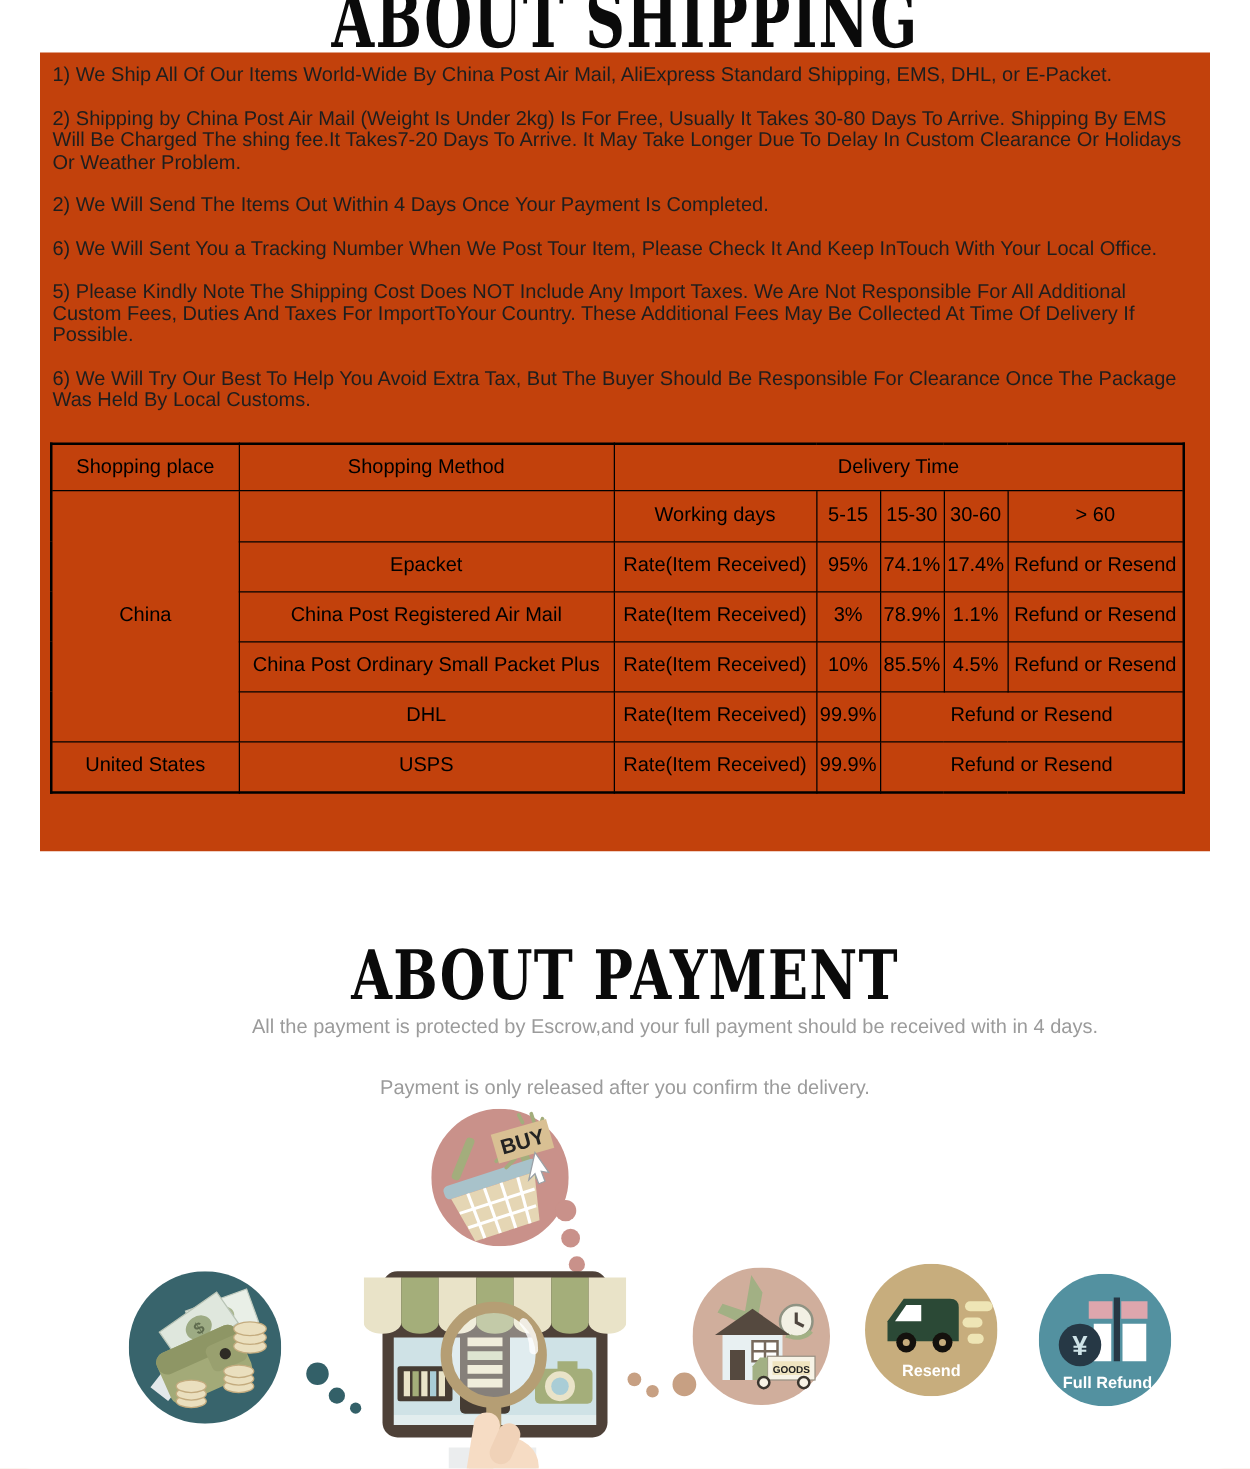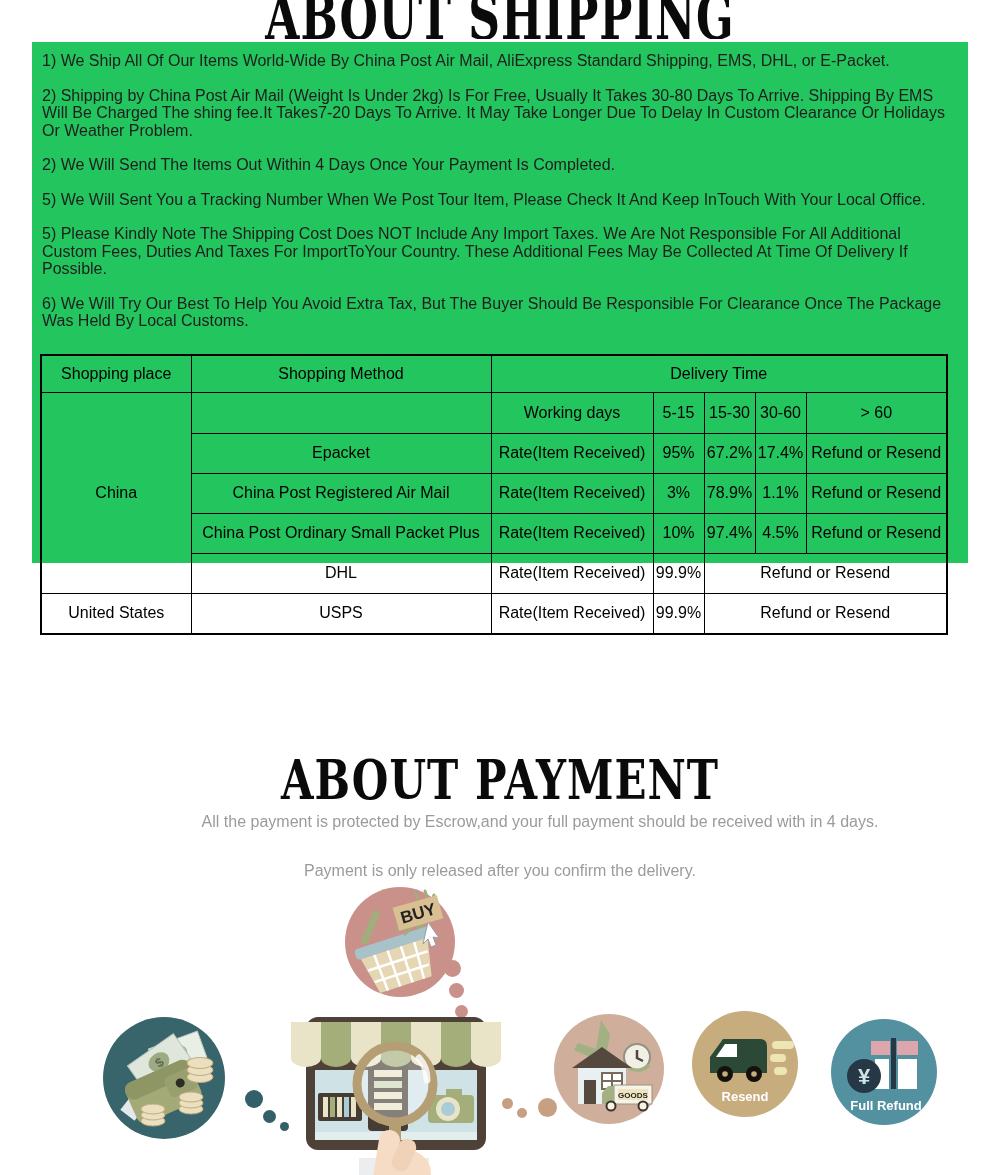--- a/index.html
+++ b/index.html
@@ -8,21 +8,21 @@
 
   
   .didone{font-family:"DejaVu Serif", serif;font-weight:bold;color:#0a0a0a;letter-spacing:1px;white-space:nowrap;}
   .title-clip{position:absolute;top:0;left:0;width:1000px;height:39px;overflow:hidden;}
   .shipping-title{position:absolute;left:0;bottom:-13px;width:100%;text-align:center;
                   font-size:44px;line-height:48px;transform:scaleY(1.45);transform-origin:center bottom;}
   .payment-title{position:absolute;top:747px;left:0;width:100%;text-align:center;
                  font-size:42px;line-height:52px;transform:scaleY(1.3);transform-origin:center top;}
 
   
-  .gray-box{position:absolute;left:32px;top:42px;width:936px;height:521px;background:#22c55e;
+  .gray-box{position:absolute;left:32px;top:42px;width:936px;height:639px;background:#c2410c;
             box-sizing:border-box;padding:10px 10px 0 10px;}
   .gray-box p{margin:0 0 17px 0;font-size:16px;line-height:17.5px;color:#1e1e1e;}
 
   
   table.ship-table{border-collapse:collapse;table-layout:fixed;width:908px;margin:24px 16px 0 -2px;
                    border:2px solid #000;background:transparent;}
   table.ship-table td{border:1px solid #000;text-align:center;vertical-align:middle;
                       font-size:16px;color:#000;padding:0 2px;overflow:hidden;}
   tr.r-head td{height:36px;}
   tr.r-sub td{height:40px;}
@@ -45,21 +45,21 @@
 <div id="page">
 
   <div class="title-clip">
     <div class="didone shipping-title">ABOUT SHIPPING</div>
   </div>
 
   <div class="gray-box">
     <p>1) We Ship All Of Our Items World-Wide By China Post Air Mail, AliExpress Standard Shipping, EMS, DHL, or E-Packet.</p>
     <p>2) Shipping by China Post Air Mail (Weight Is Under 2kg) Is For Free, Usually It Takes 30-80 Days To Arrive. Shipping By EMS Will Be Charged The shing fee.It Takes7-20 Days To Arrive. It May Take Longer Due To Delay In Custom Clearance Or Holidays Or Weather Problem.</p>
     <p>2) We Will Send The Items Out Within 4 Days Once Your Payment Is Completed.</p>
-    <p>5) We Will Sent You a Tracking Number When We Post Tour Item, Please Check It And Keep InTouch With Your Local Office.</p>
+    <p>6) We Will Sent You a Tracking Number When We Post Tour Item, Please Check It And Keep InTouch With Your Local Office.</p>
     <p>5) Please Kindly Note The Shipping Cost Does NOT Include Any Import Taxes. We Are Not Responsible For All Additional Custom Fees, Duties And Taxes For ImportToYour Country. These Additional Fees May Be Collected At Time Of Delivery If Possible.</p>
     <p>6) We Will Try Our Best To Help You Avoid Extra Tax, But The Buyer Should Be Responsible For Clearance Once The Package Was Held By Local Customs.</p>
 
     <table class="ship-table">
       <colgroup>
         <col style="width:150px">
           <col style="width:300px">
           <col style="width:162px">
         <col style="width:51px">
           <col style="width:51px">
@@ -78,37 +78,37 @@
           <td>Working days</td>
           <td>5-15</td>
           <td>15-30</td>
           <td>30-60</td>
           <td>&gt; 60</td>
         </tr>
         <tr class="r-std">
           <td>Epacket</td>
           <td>Rate(Item Received)</td>
           <td>95%</td>
-          <td>67.2%</td>
+          <td>74.1%</td>
           <td>17.4%</td>
           <td>Refund or Resend</td>
         </tr>
         <tr class="r-std">
           <td>China Post Registered Air Mail</td>
           <td>Rate(Item Received)</td>
           <td>3%</td>
           <td>78.9%</td>
           <td>1.1%</td>
           <td>Refund or Resend</td>
         </tr>
         <tr class="r-std">
           <td>China Post Ordinary Small Packet Plus</td>
           <td>Rate(Item Received)</td>
           <td>10%</td>
-          <td>97.4%</td>
+          <td>85.5%</td>
           <td>4.5%</td>
           <td>Refund or Resend</td>
         </tr>
         <tr class="r-std">
           <td>DHL</td>
           <td>Rate(Item Received)</td>
           <td>99.9%</td>
           <td colspan="3">Refund or Resend</td>
         </tr>
         <tr class="r-std">

